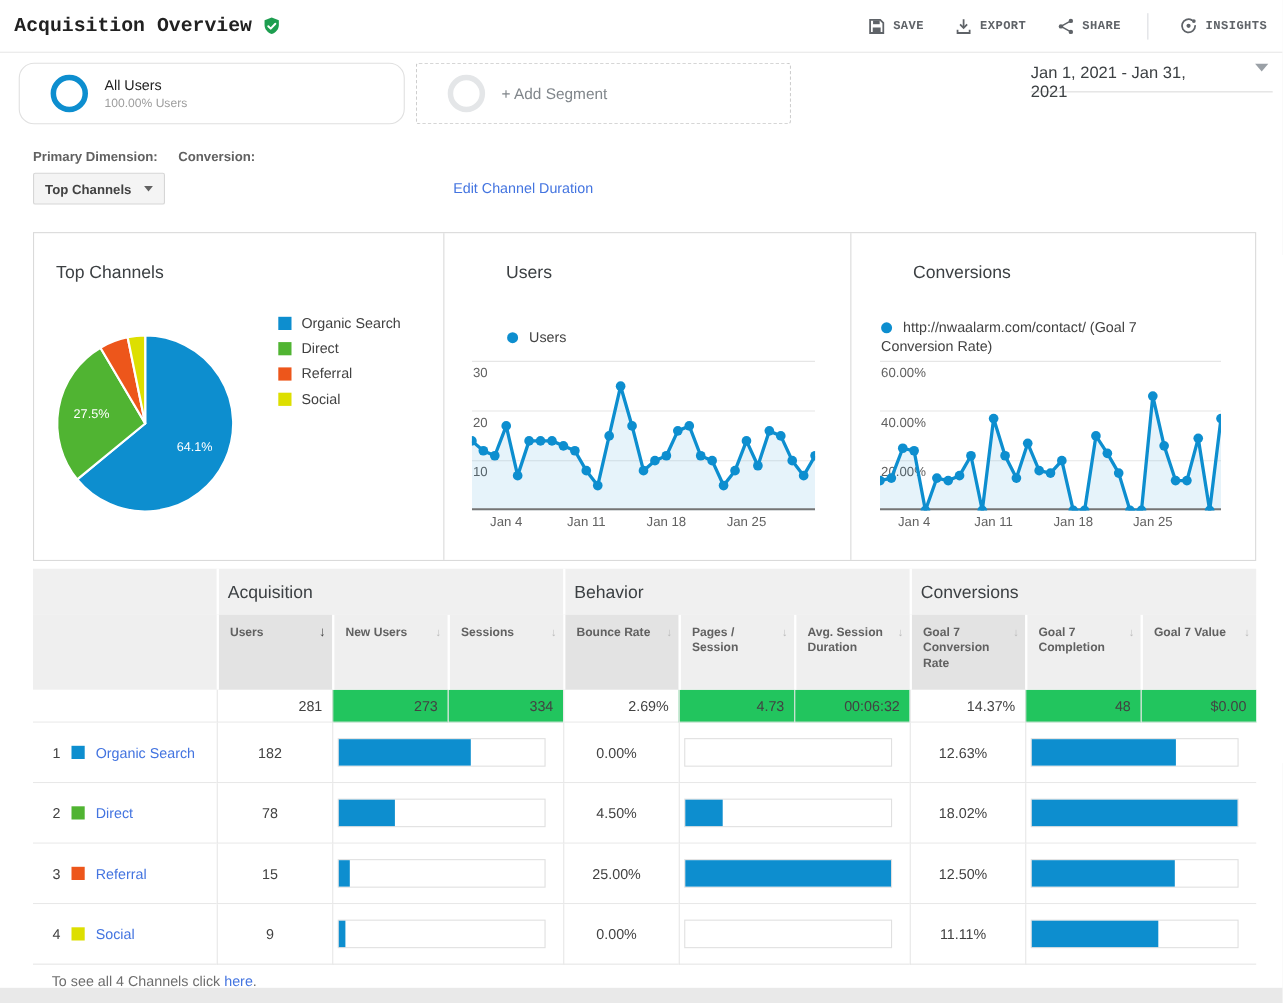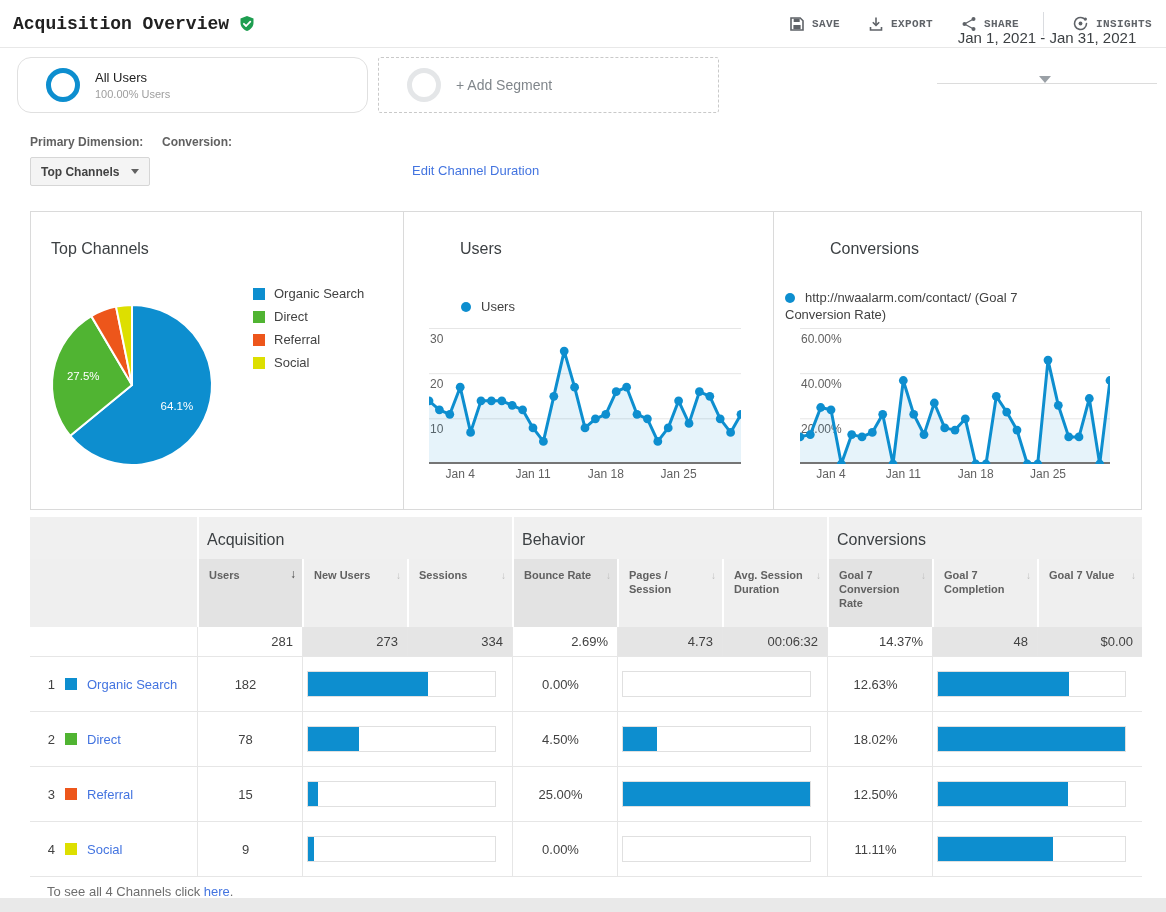--- a/index.html
+++ b/index.html
@@ -23,22 +23,22 @@
   .seg-all { left:17px; width:351px; border:1px solid #e0e0e0; border-radius:14px; }
   .seg-add { left:378px; width:341px; border:1px dashed #c9c9c9; border-radius:3px; }
   .ring { width:34px; height:34px; border-radius:50%; border:5px solid #0d8ecf; margin-left:28px; flex:none; }
   .ring.gray { border-color:#e4e6e8; }
   .seg-text { margin-left:15px; }
   .seg-name { font-size:13px; color:#212121; }
   .seg-detail { font-size:11px; color:#9e9e9e; margin-top:3px; }
   .seg-add-label { font-size:14px; color:#80868b; margin-left:15px; }
 
   .daterange { position:absolute; top:58px; left:937px; width:220px; height:26px;
-               border-bottom:1px solid #dcdcdc; display:flex; align-items:center;
-               justify-content:flex-end; gap:30px; cursor:pointer;flex-direction:column; }
+               border-bottom:1px solid #dcdcdc; display:flex; align-items:flex-start;
+               justify-content:flex-end; gap:30px; cursor:pointer; }
   .daterange-text { font-size:15px; color:#3c4043; }
   .caret-down-lg { width:0; height:0; border-left:6px solid transparent; border-right:6px solid transparent;
                    border-top:7px solid #9aa0a6; margin-right:4px; }
 
   
   .ctl-label { position:absolute; top:135px; font-size:12px; font-weight:700; color:#616161; }
   .dd { position:absolute; top:157px; height:29px; display:flex; align-items:center; gap:12px;
         padding:0 10px; background:#f4f4f4; border:1px solid #d6d6d6; border-radius:2px;
         font-size:12px; font-weight:700; color:#424242; cursor:pointer; }
   .caret-down-sm { width:0; height:0; border-left:4px solid transparent; border-right:4px solid transparent;
@@ -71,21 +71,21 @@
   .group-row th { height:42px; background:#f0f0f0; font-size:16px; font-weight:400; color:#3c4043;
                   text-align:left; vertical-align:bottom; padding:0 0 10px 8px; border-left:2px solid #fff; }
   .group-row th:first-child { border-left:none; }
   .cols-row th { height:68px; background:#efefef; vertical-align:top; text-align:left;
                  padding:9px 18px 0 10px; font-size:11px; color:#616161; border-left:2px solid #fff;
                  position:relative; line-height:14px; cursor:pointer; }
   .cols-row th:first-child { border-left:none; }
   .cols-row th.primary { background:#e3e3e3; }
   .sort-icon { position:absolute; right:6px; top:10px; font-size:10px; color:#bdbdbd; }
   .sort-icon.active { color:#424242; font-size:12px; font-weight:700; top:8px; }
-  .totals-row td { height:30px; background:#e5e5e5; text-align:right; font-size:13px; color:#424242;
+  .totals-row td { height:30px; background:#22c55e; text-align:right; font-size:13px; color:#424242;
                    padding-right:9px; border-left:1px solid #e6e6e6; border-bottom:1px solid #e6e6e6; }
   .totals-row td:first-child { background:#fff; border-left:none; }
   .totals-row td.white { background:#fff; }
   tbody.rows td { height:55px; border-bottom:1px solid #e6e6e6; border-left:1px solid #e6e6e6;
                   background:#fff; font-size:13px; }
   tbody.rows td:first-child { border-left:none; }
   td.metric { background:#f5f5f5; text-align:center; padding-right:9px; color:#424242; }
   td.bar-cell { padding:0 16px 0 4px; }
   .bar-track { height:26px; border:1px solid #e0e0e0; background:#fff; }
   .bar-fill { height:100%; background:#0d8ecf; }
@@ -263,21 +263,21 @@
             <div class="xtick" style="left: 31.2px;">Jan 4</div>
             <div class="xtick" style="left: 104px;">Jan 11</div>
             <div class="xtick" style="left: 176.8px;">Jan 18</div>
             <div class="xtick" style="left: 249.6px;">Jan 25</div>
           </div>
       </div>
     </div>
 
     <div class="chart-col col-conv">
       <div class="chart-title" style="left:56px">Conversions</div>
-      <div class="line-legend" style="left:11px;top:77px;width:295px">
+      <div class="line-legend" style="left:27px;top:77px;width:295px">
         <span class="legend-dot"></span><span>http://nwaalarm.com/contact/ (Goal 7 Conversion Rate)</span>
       </div>
       <div class="plot" id="conv-chart" style="left:26px;top:112px;width:310px">
         <div class="ylabels">
             <div class="ytick" style="top: 97.8387px;">20.00%</div>
             <div class="ytick" style="top: 52.6774px;">40.00%</div>
             <div class="ytick" style="top: 7.51613px;">60.00%</div>
           </div>
         <svg width="310" height="140" viewBox="0 0 310 140">
             <line x1="0" x2="310" y1="94.8" y2="94.8" stroke="#e6e6e6" stroke-width="1"></line>

